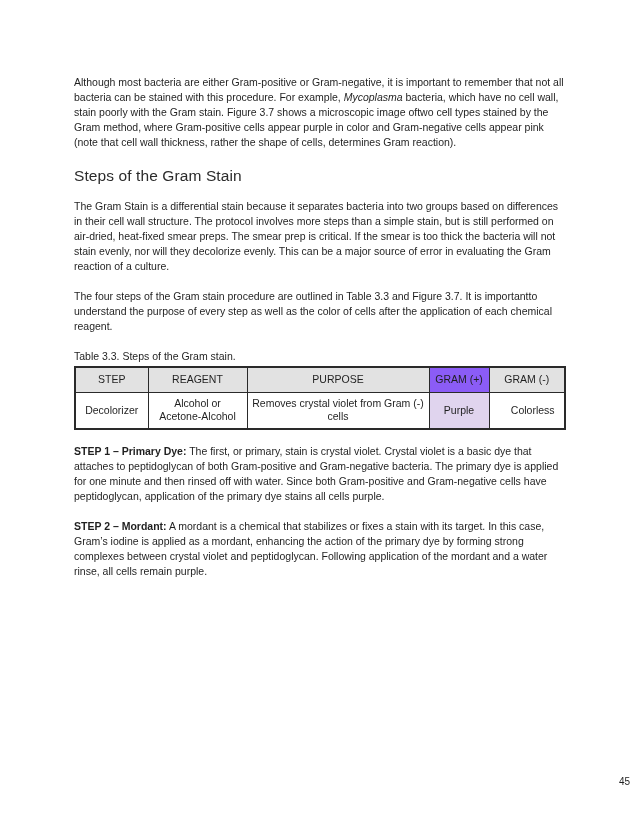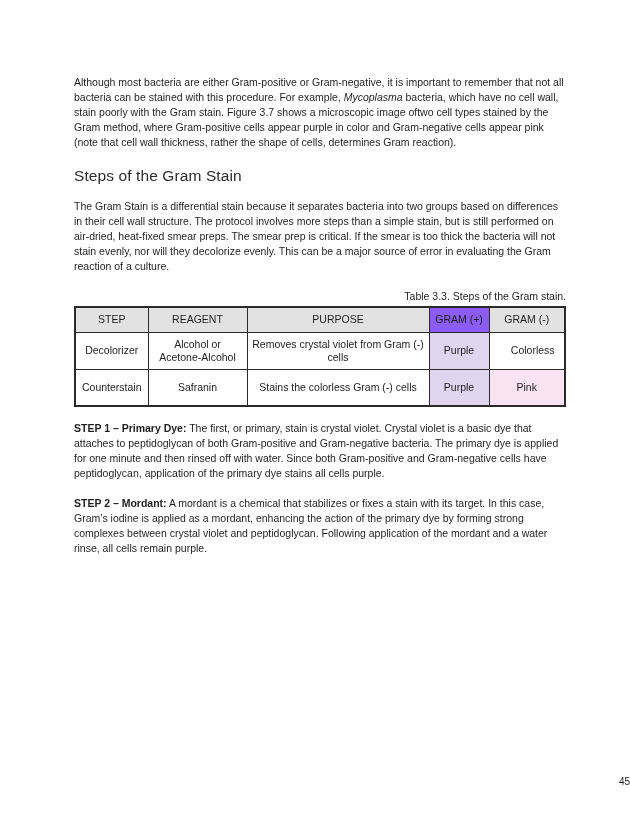--- a/index.html
+++ b/index.html
@@ -29,21 +29,20 @@
     color: #2b2b2b;
     margin: 17px 0 14px 0;
     letter-spacing: 0.1px;
   }
   .italic { font-style: italic; }
   .bold { font-weight: 700; }
   .table-caption {
     font-size: 10.5px;
     line-height: 14px;
     margin: 0 0 3px 0;
-    text-align: right;
   }
   table.gram-table {
     border-collapse: collapse;
     table-layout: fixed;
     width: 474px;
     border: 2px solid #2a2a2a;
     margin: 0 0 14px 0;
   }
   .gram-table th, .gram-table td {
     border: 1px solid #2a2a2a;
@@ -78,20 +77,21 @@
 
 <div class="page">
   <div class="content">
 
     <p class="body-text"><span>Although most bacteria are either Gram-positive or Gram-negative, it is important to remember that not all bacteria can be stained with this procedure. For example, </span><span class="italic">Mycoplasma</span><span> bacteria, which have no cell wall, stain poorly with the Gram stain. Figure 3.7 shows a microscopic image oftwo cell types stained by the Gram method, where Gram-positive cells appear purple in color and Gram-negative cells appear pink (note that cell wall thickness, rather the shape of cells, determines Gram reaction).</span></p>
 
     <h1 class="section-heading">Steps of the Gram Stain</h1>
 
     <p class="body-text">The Gram Stain is a differential stain because it separates bacteria into two groups based on differences in their cell wall structure. The protocol involves more steps than a simple stain, but is still performed on air-dried, heat-fixed smear preps. The smear prep is critical. If the smear is too thick the bacteria will not stain evenly, nor will they decolorize evenly. This can be a major source of error in evaluating the Gram reaction of a culture.</p>
 
+    <p class="body-text">The four steps of the Gram stain procedure are outlined in Table 3.3 and Figure 3.7. It is importantto understand the purpose of every step as well as the color of cells after the application of each chemical reagent.</p>
 
     <p class="table-caption">Table 3.3. Steps of the Gram stain.</p>
 
     <table class="gram-table">
       <thead>
         <tr>
           <th class="col-step" style="background-color: rgb(226, 226, 226);">STEP</th>
           <th class="col-reagent" style="background-color: rgb(226, 226, 226);">REAGENT</th>
           <th class="col-purpose" style="background-color: rgb(226, 226, 226);">PURPOSE</th>
           <th class="col-gpos" style="background-color: #8b5cf6;">GRAM (+)</th>
@@ -99,27 +99,20 @@
         </tr>
       </thead>
       <tbody>
         <tr>
           <td>Decolorizer</td>
           <td>Alcohol or Acetone-Alcohol</td>
           <td>Removes crystal violet from Gram (-) cells</td>
           <td style="background-color: rgb(224, 212, 238);">Purple</td>
           <td style="background-color: rgb(255, 255, 255); padding-left: 16px;">Colorless</td>
         </tr>
-        <tr>
-          <td>Counterstain</td>
-          <td>Safranin</td>
-          <td>Stains the colorless Gram (-) cells</td>
-          <td style="background-color: rgb(224, 212, 238);">Purple</td>
-          <td style="background-color: rgb(250, 228, 244);">Pink</td>
-        </tr>
       </tbody>
     </table>
 
     <p class="body-text"><span class="bold">STEP 1 – Primary Dye:</span><span> The first, or primary, stain is crystal violet. Crystal violet is a basic dye that attaches to peptidoglycan of both Gram-positive and Gram-negative bacteria. The primary dye is applied for one minute and then rinsed off with water. Since both Gram-positive and Gram-negative cells have peptidoglycan, application of the primary dye stains all cells purple.</span></p>
 
     <p class="body-text"><span class="bold">STEP 2 – Mordant:</span><span> A mordant is a chemical that stabilizes or fixes a stain with its target. In this case, Gram’s iodine is applied as a mordant, enhancing the action of the primary dye by forming strong complexes between crystal violet and peptidoglycan. Following application of the mordant and a water rinse, all cells remain purple.</span></p>
 
   </div>
 
   <div class="page-number">45</div>

